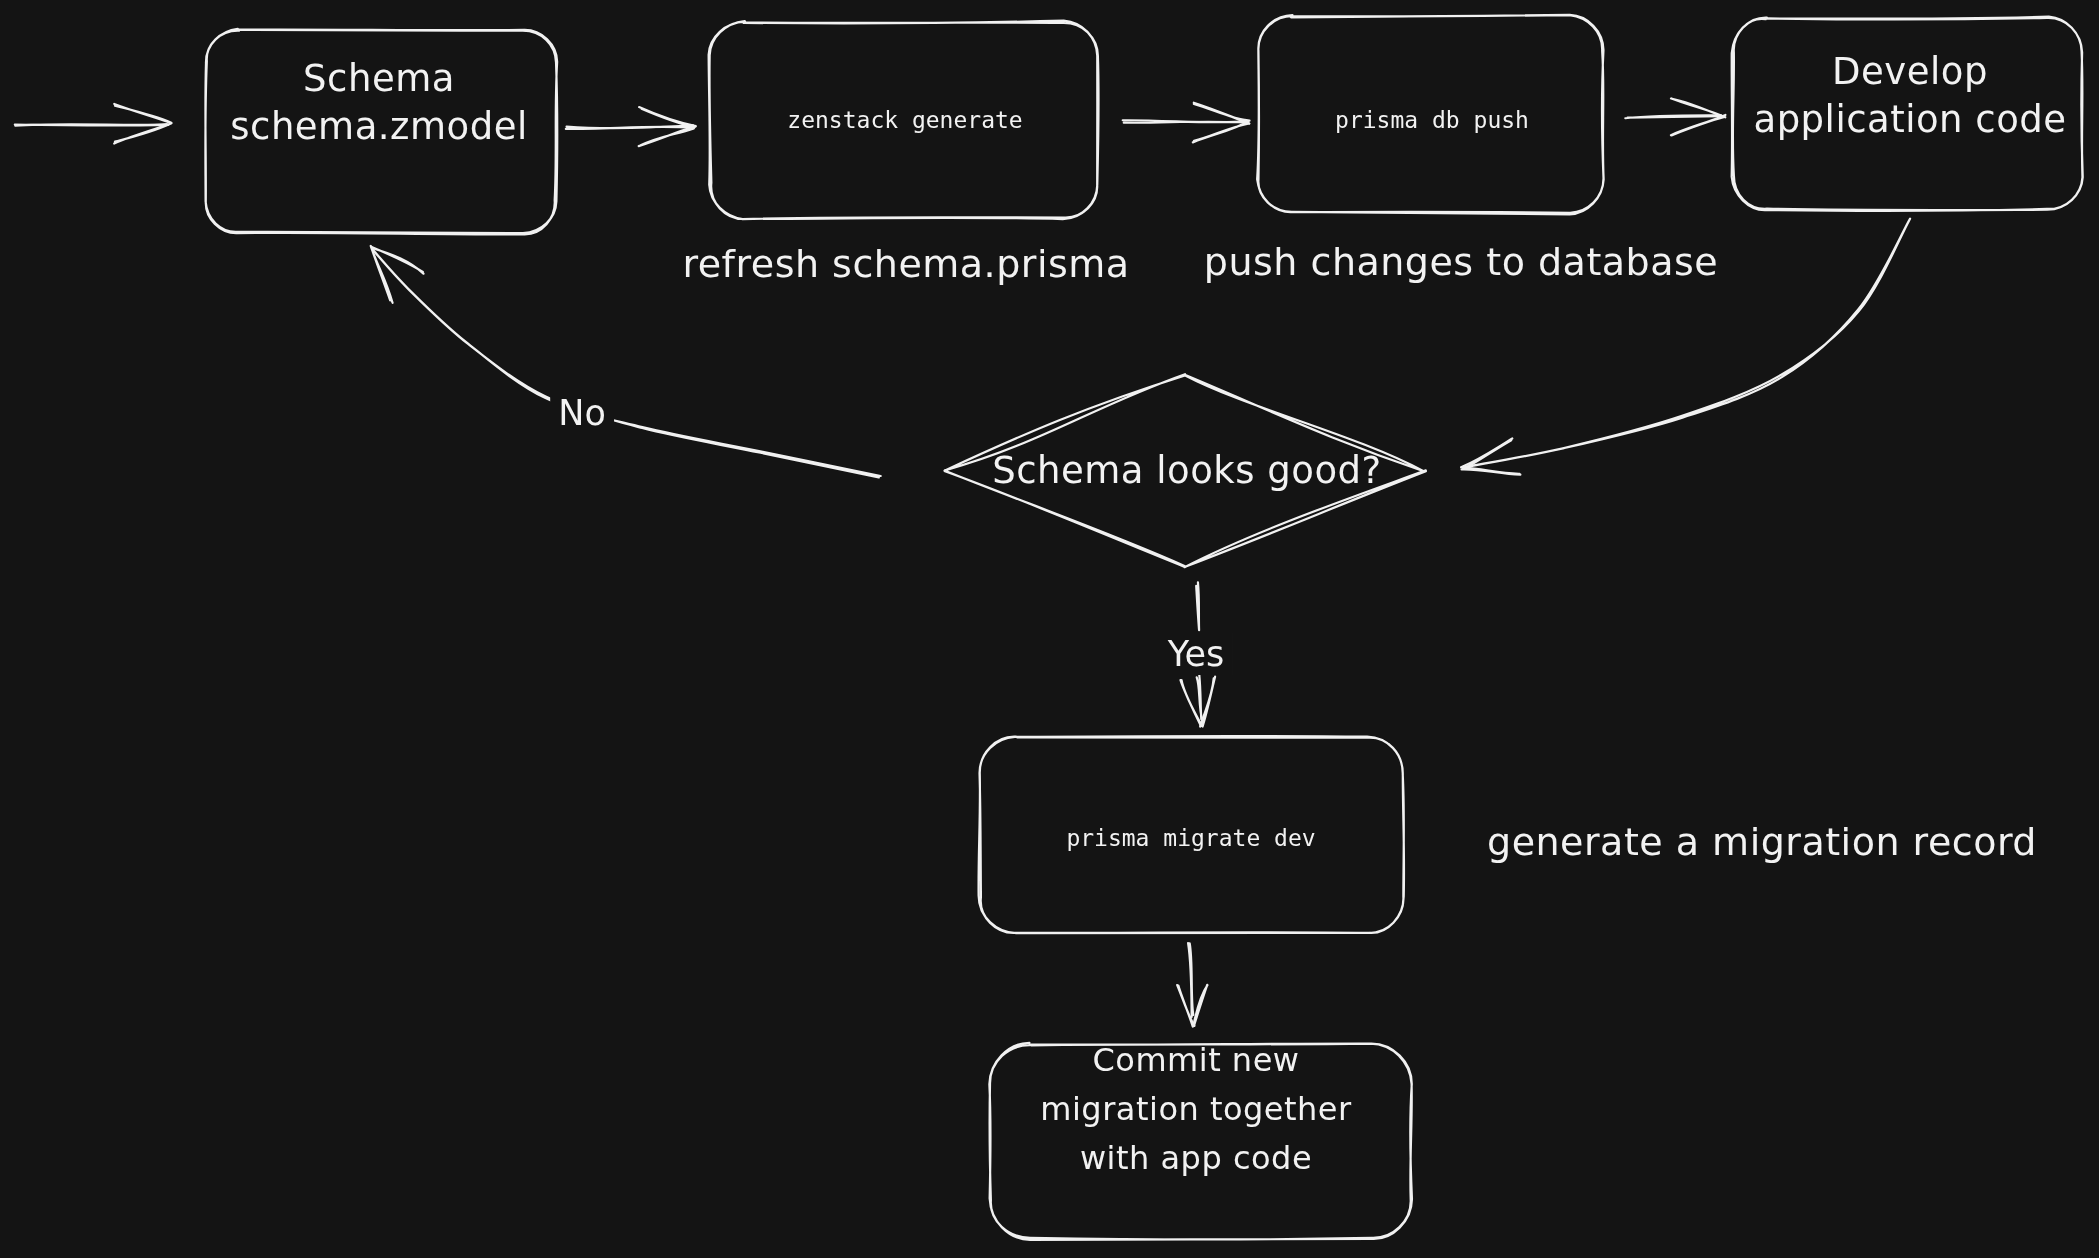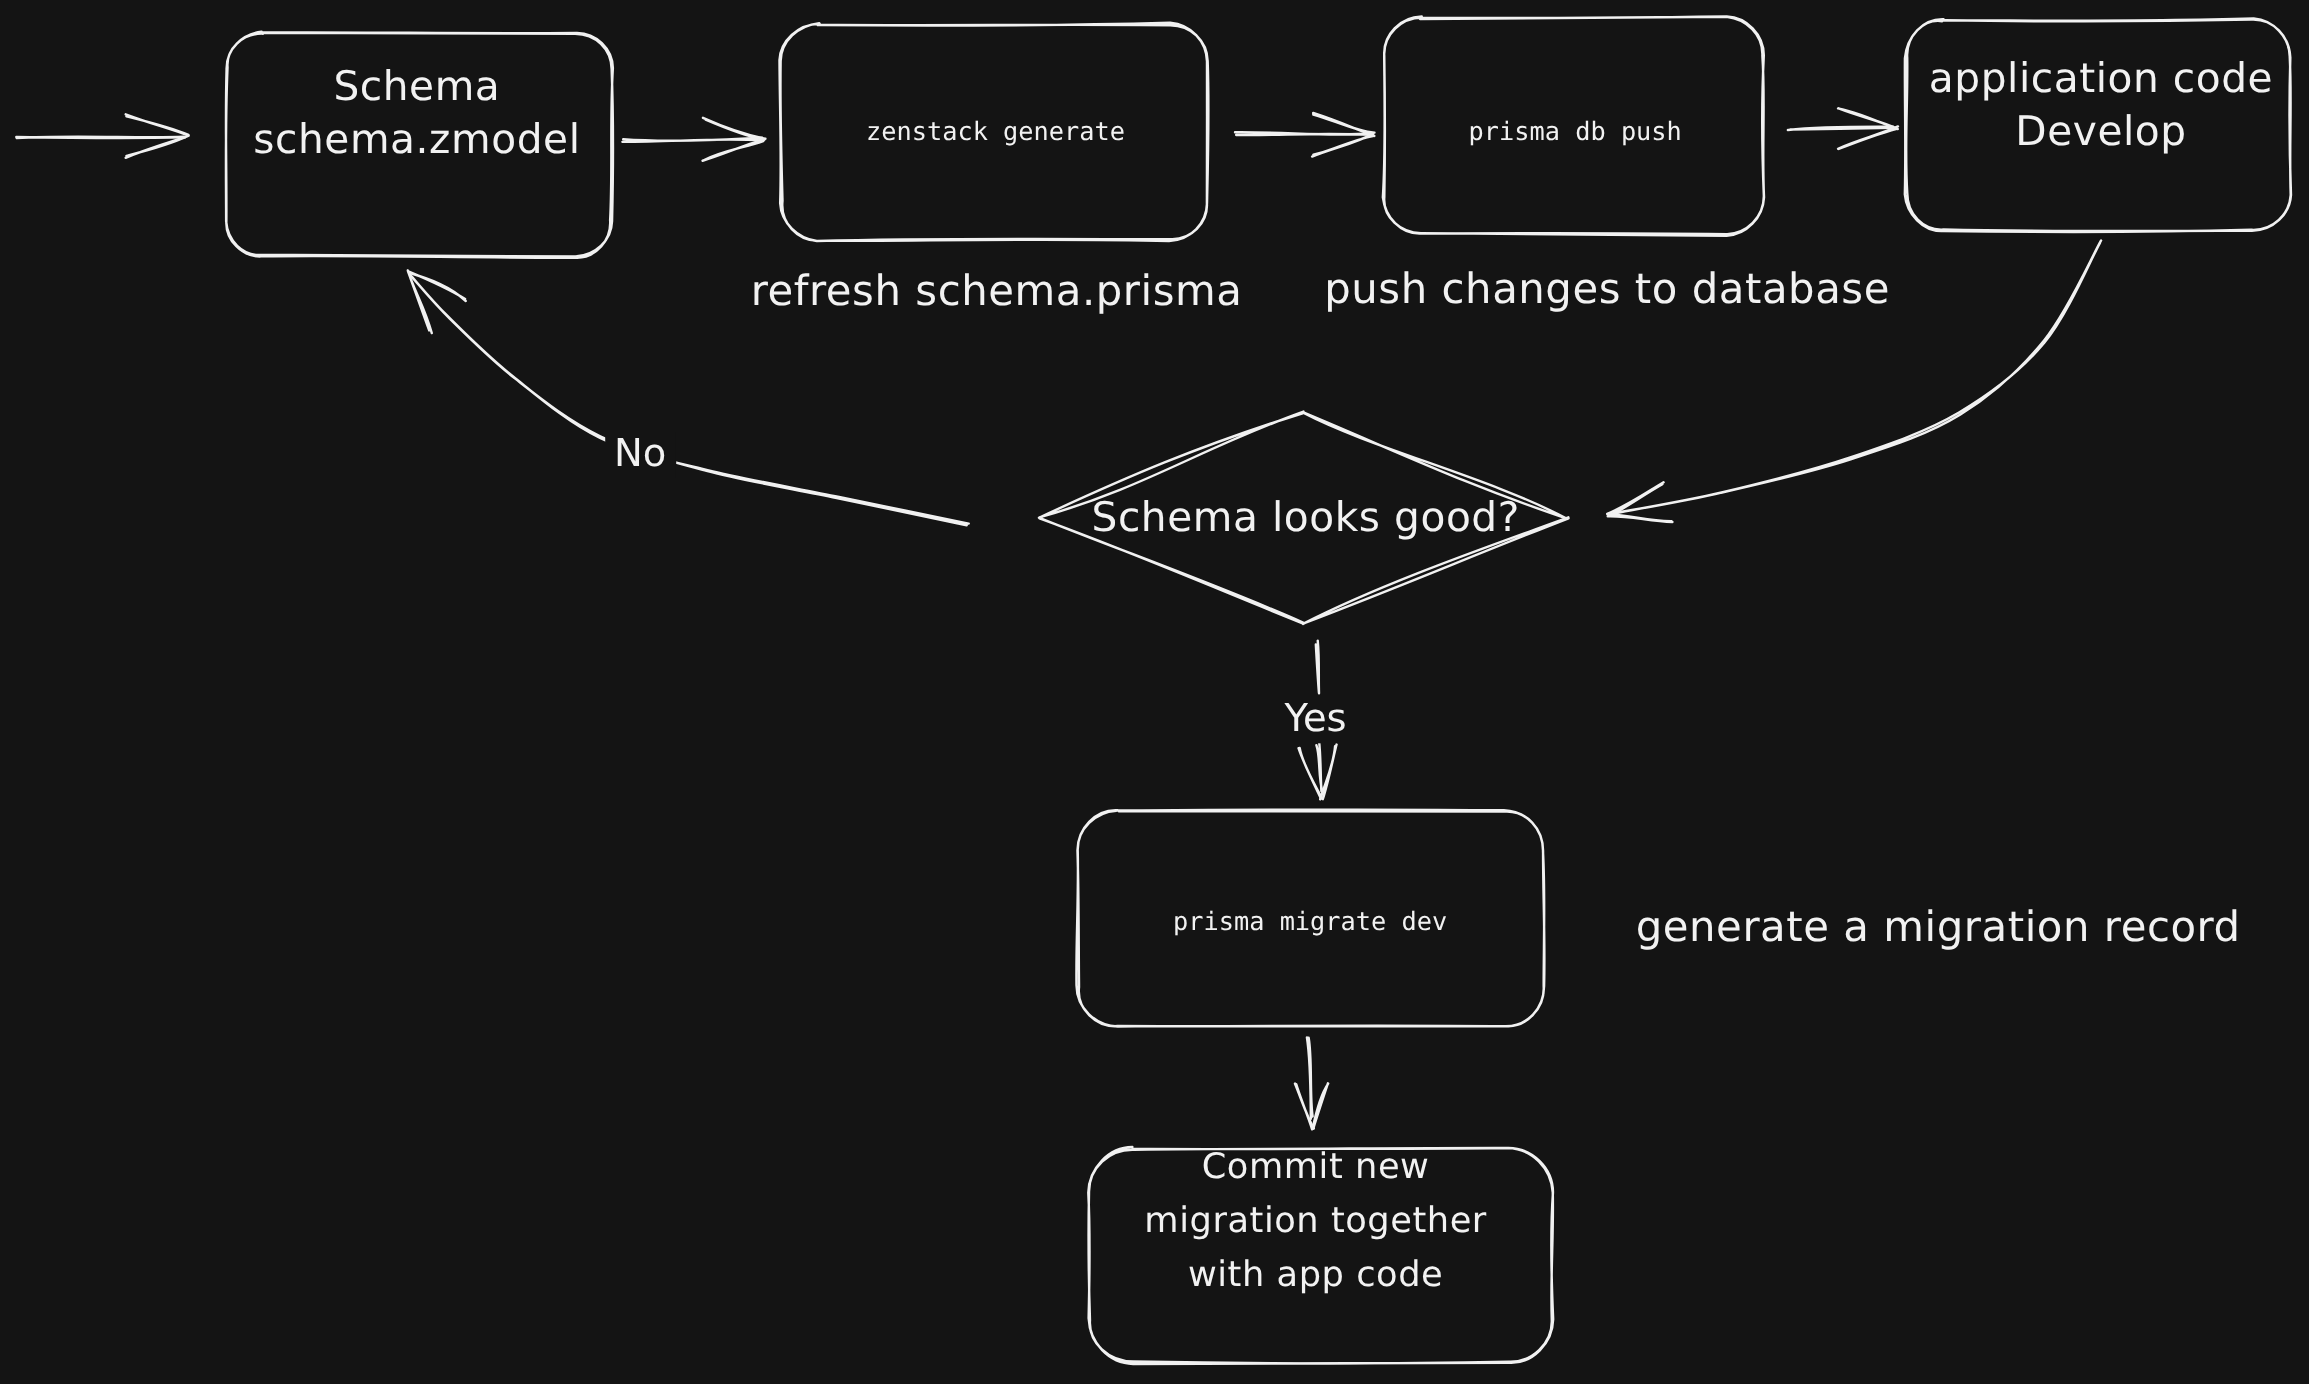--- a/index.html
+++ b/index.html
@@ -101,22 +101,22 @@
 
   <div class="txt mono" style="left:905px; top:100px;">
     <div>zenstack generate</div>
   </div>
 
   <div class="txt mono" style="left:1432px; top:100px;">
     <div>prisma db push</div>
   </div>
 
   <div class="txt hand" style="left:1910px; top:48px;">
+    <div>Develop</div>
     <div>application code</div>
-    <div>Develop</div>
   </div>
 
   <div class="txt hand" style="left:1187px; top:447px;">
     <div>Schema looks good?</div>
   </div>
 
   <div class="txt mono" style="left:1191px; top:818px;">
     <div>prisma migrate dev</div>
   </div>
 

